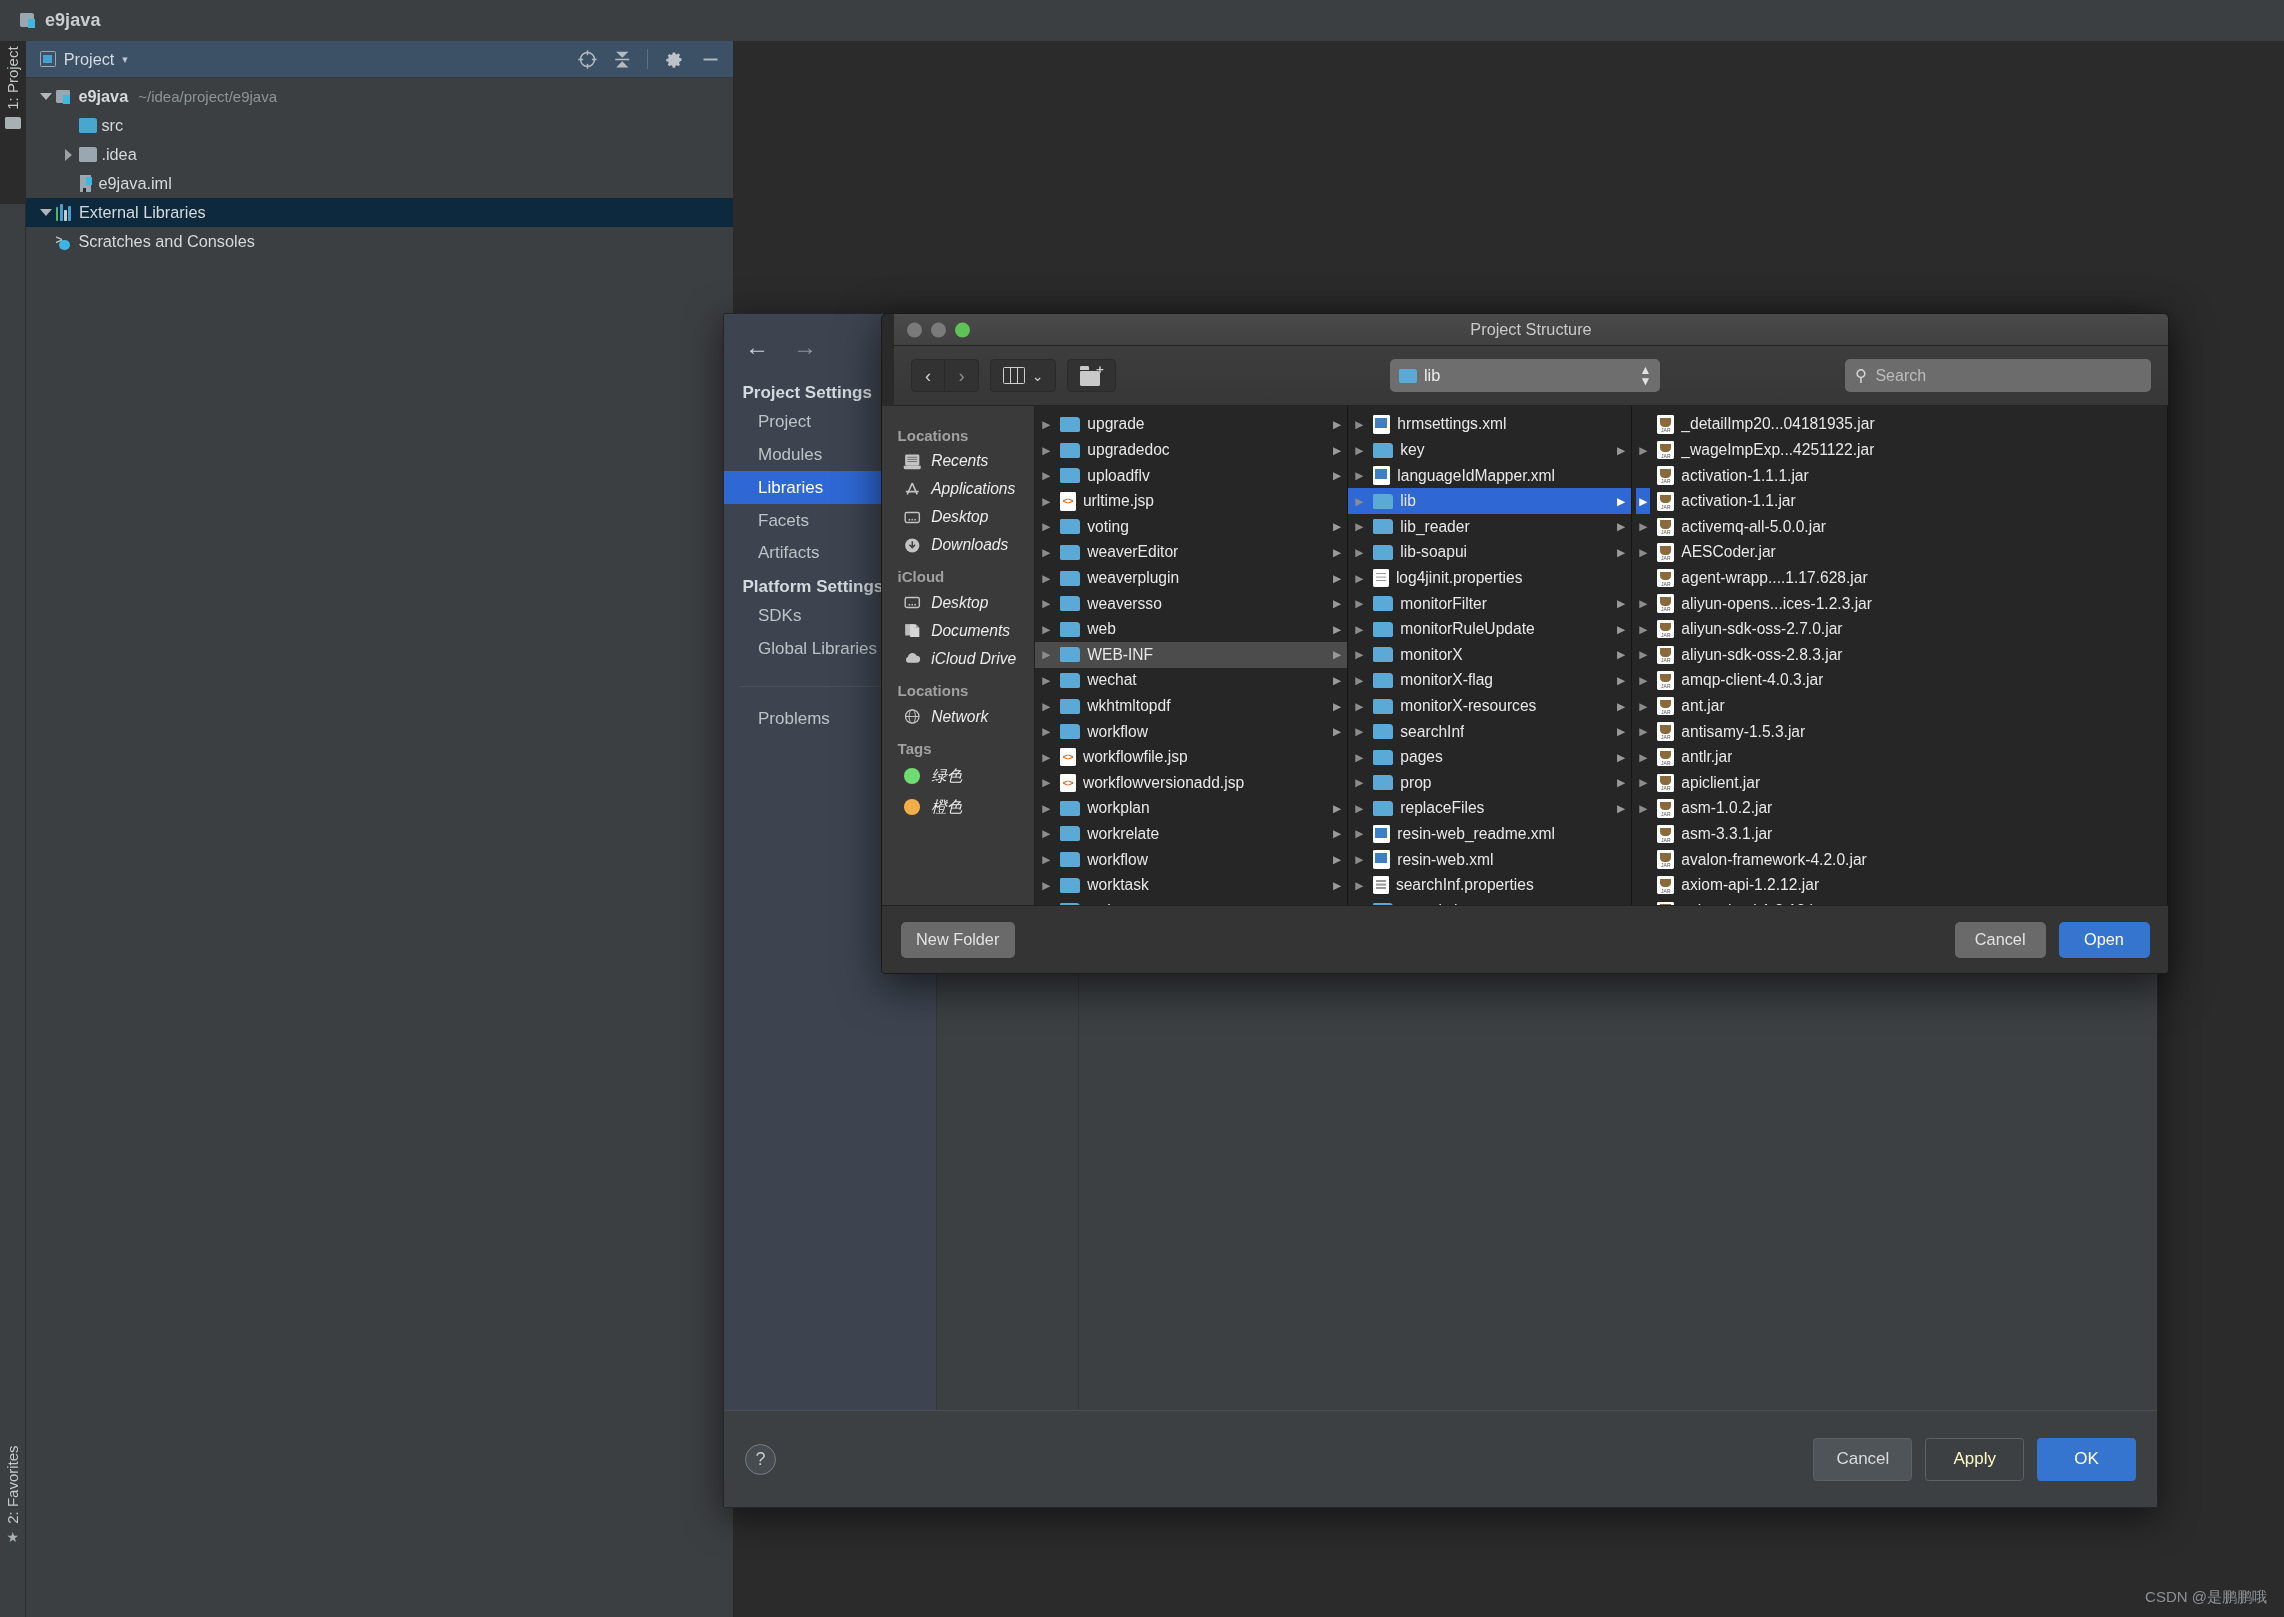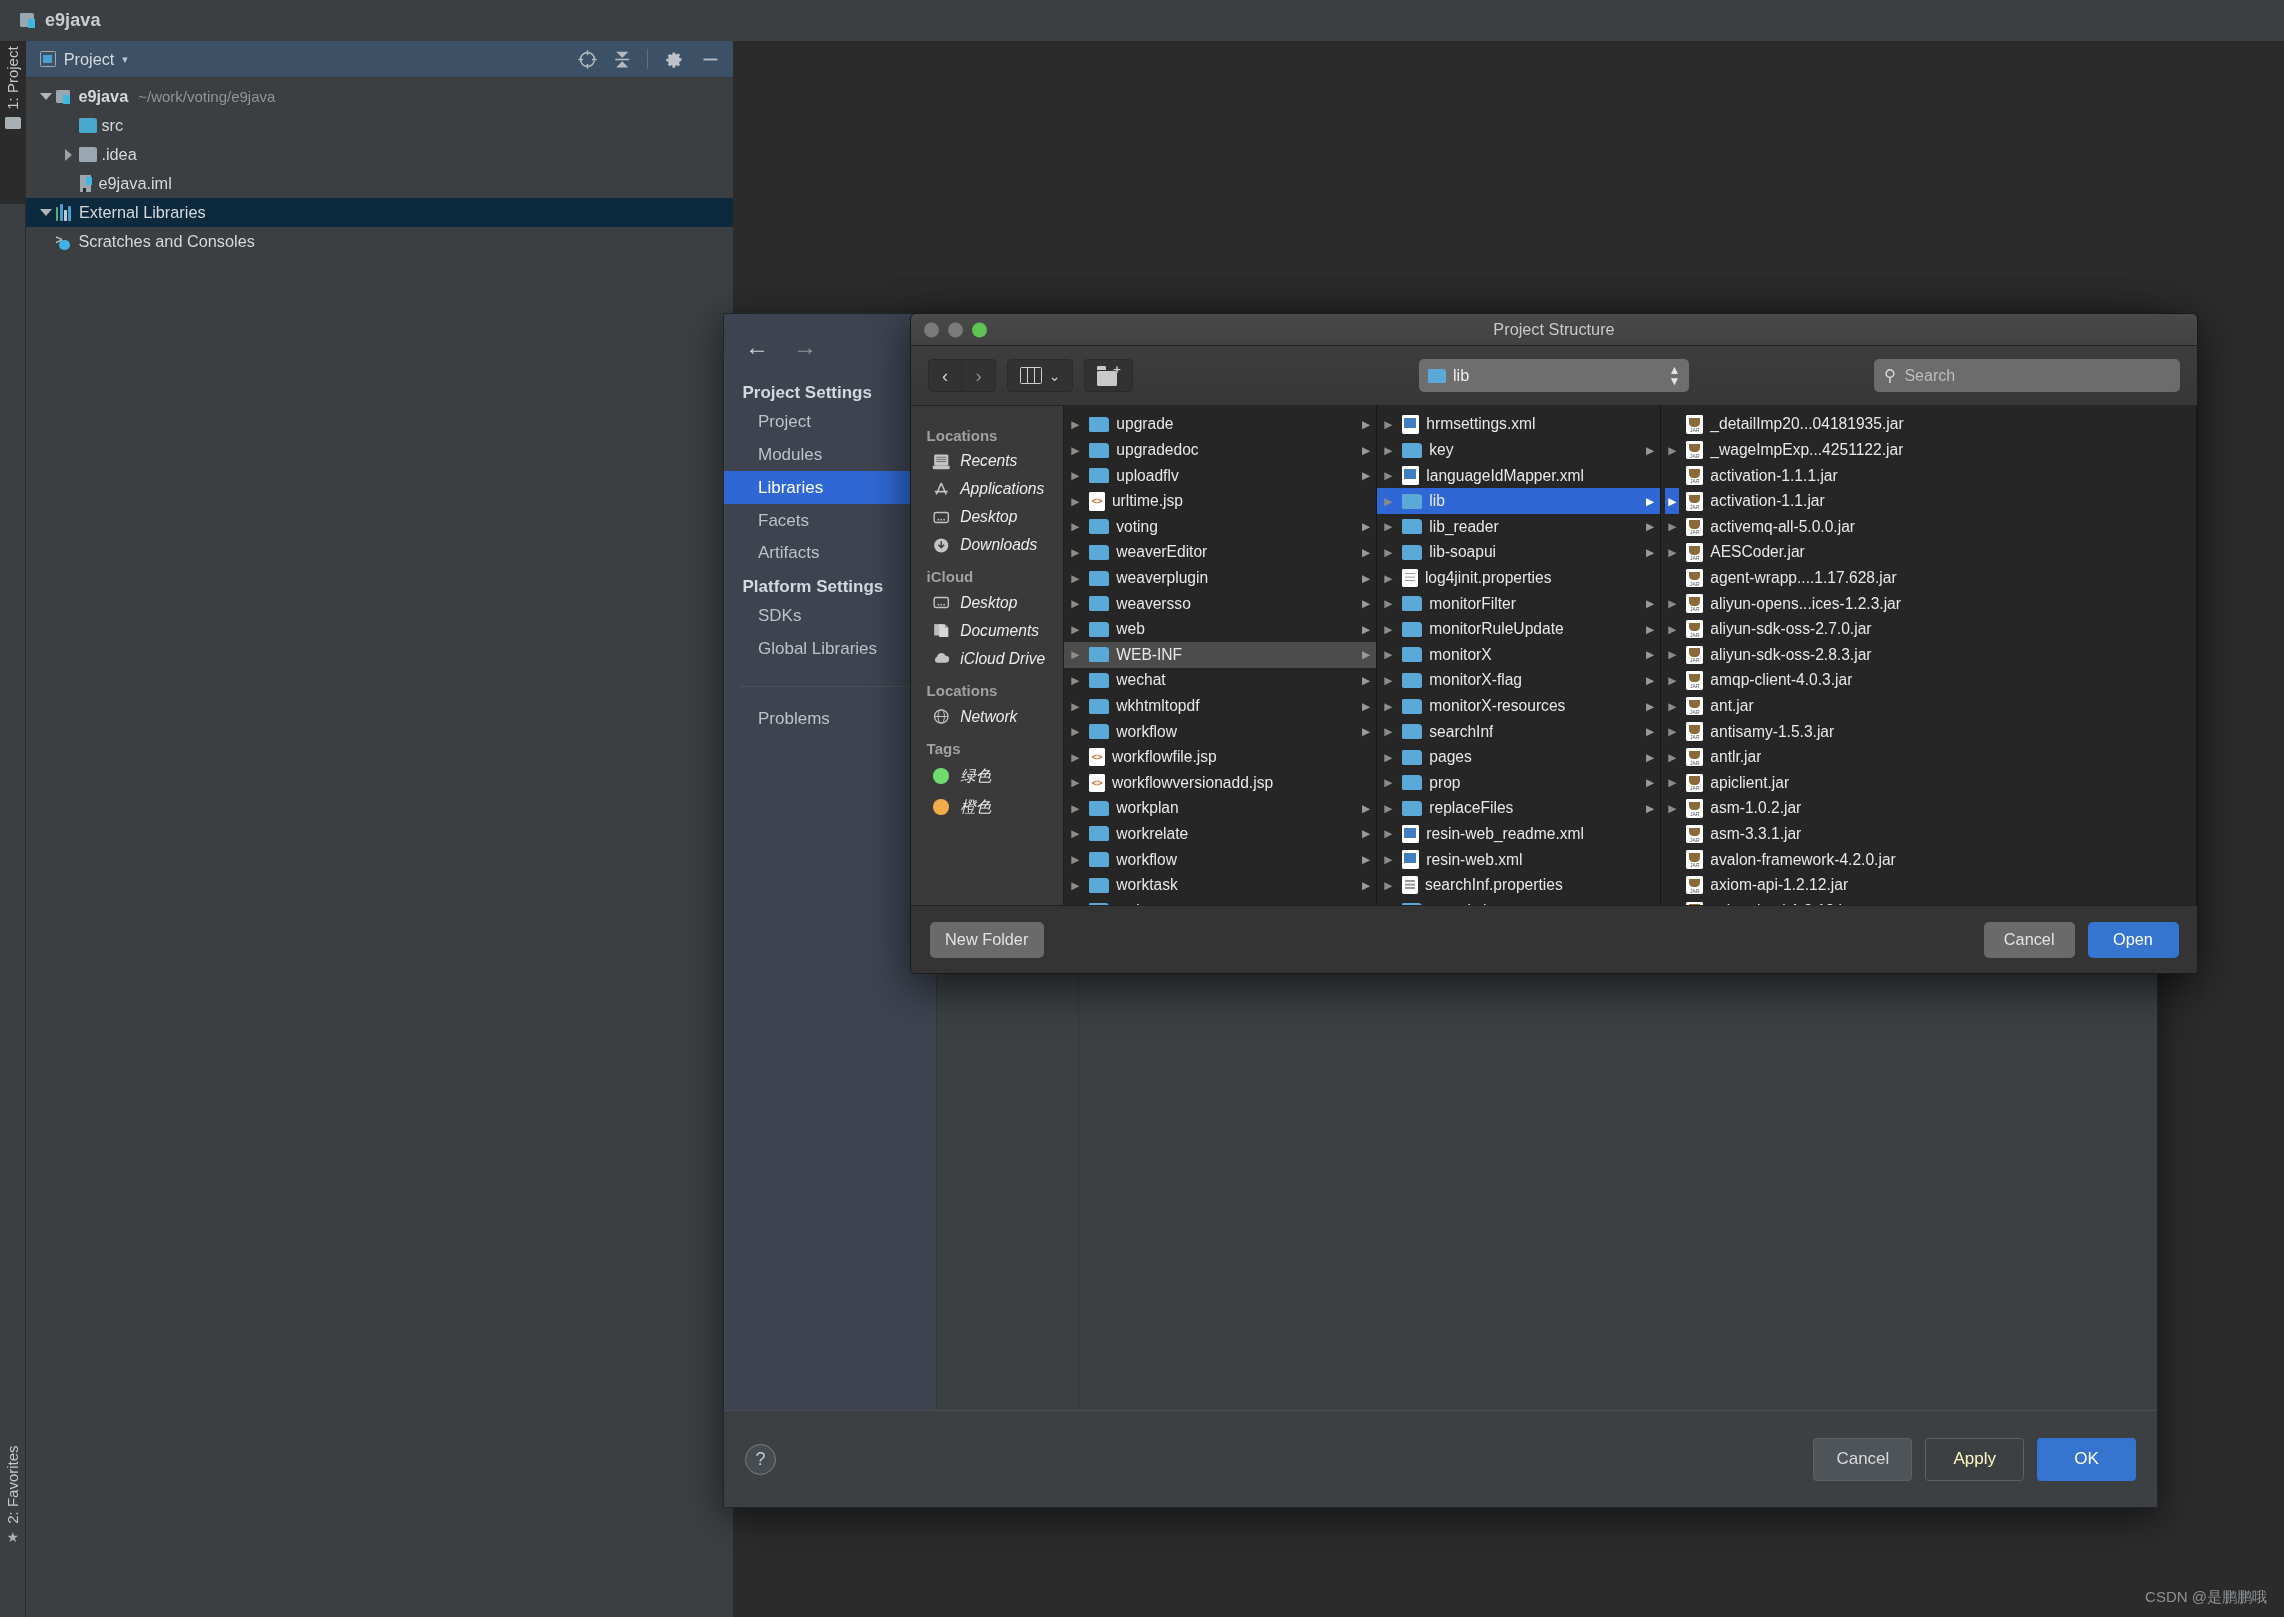--- a/index.html
+++ b/index.html
@@ -134,24 +134,24 @@
   .btn {
     min-width: 99px; height: 43px; border-radius: 3.6px; font-size: 17px;
     display:flex; align-items:center; justify-content:center; padding: 0 18.5px;
   }
   .btn-gray { background:#4f5458; color:#d7dbde; border:0.7px solid #5b6165; }
   .btn-ghost { background:transparent; color:#fef9c3; border:0.7px solid #5b6165; }
   .btn-blue { background:#3574cf; color:#ffffff; border:0.7px solid #3574cf; }
 
   
   .sheet {
-    position: absolute; left: 910px; top: 313px; width: 1288px; height: 661px;
+    position: absolute; left: 881px; top: 313px; width: 1288px; height: 661px;
     background: #2a2a2a; border-radius: 5.7px 5.7px 4.3px 4.3px;
     box-shadow: 0 12.8px 43px rgba(0,0,0,.6);
-    overflow: hidden; border: 0.7px solid #1a1a1a;
+    overflow: hidden; border: 0.7px solid #1a1a1a; padding-left: 12px;
   }
   .sheet-title {
     height: 32px; background: linear-gradient(#4a4a4a,#414141);
     display:flex; align-items:center; justify-content:center; position:relative;
     border-bottom:0.7px solid #222;
   }
   .traffic { position:absolute; left:12.8px; top:50%; transform:translateY(-50%); display:flex; gap:9.2px; }
   .tl { width:15px; height:15px; border-radius:50%; }
   .tl.r { background:#7a7a7a; } .tl.y { background:#7a7a7a; } .tl.g { background:#5ec354; }
   .sheet-title-text { color:#c9c9c9; font-size:16.3px; }
@@ -309,21 +309,21 @@
 
       <div class="tnode">
         <div class="tw">
             <div class="tri-d"></div>
           </div>
         <div class="ico-proj">
             <div class="a"></div>
             <div class="b"></div>
           </div>
         <div class="tlabel b">e9java</div>
-        <div class="tpath">~/work/voting/e9java</div>
+        <div class="tpath">~/idea/project/e9java</div>
       </div>
 
       <div class="tnode ind1">
         <div class="tw"></div>
         <div class="ico-folder-blue"></div>
         <div class="tlabel">src</div>
       </div>
 
       <div class="tnode ind1">
         <div class="tw">

